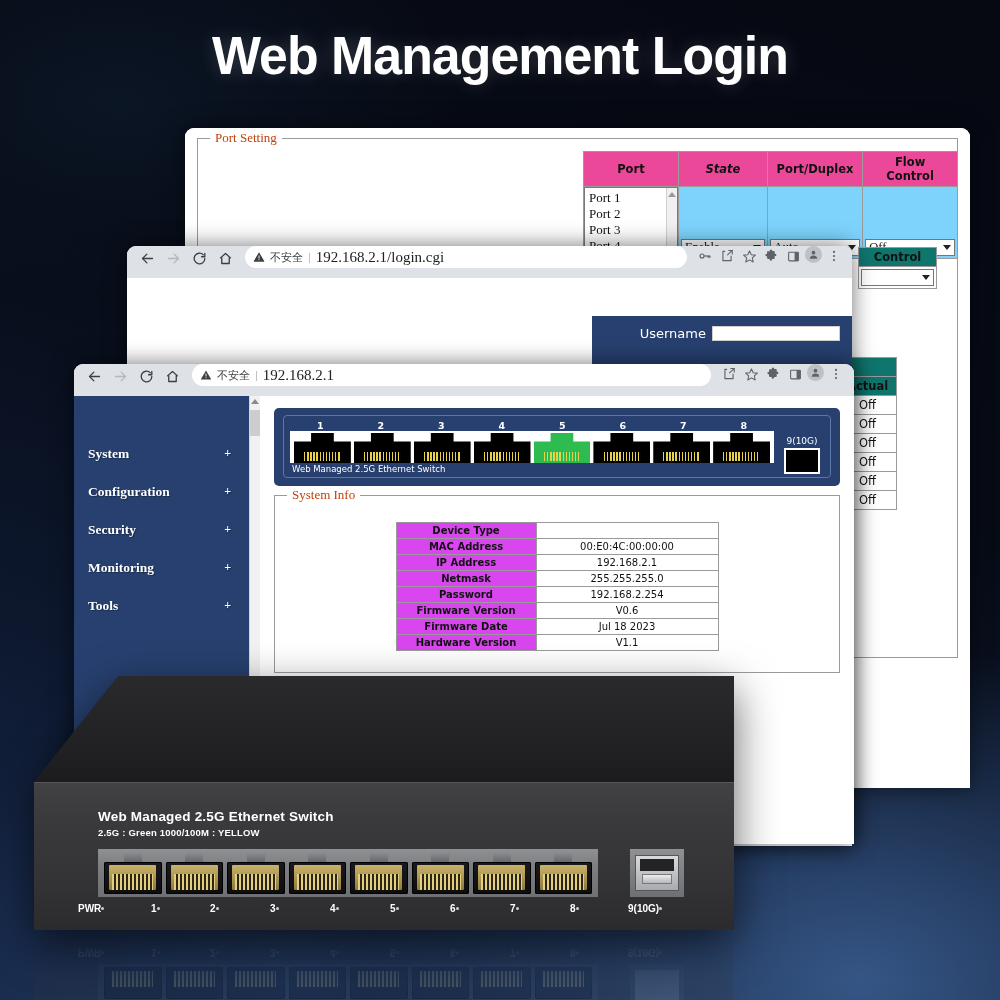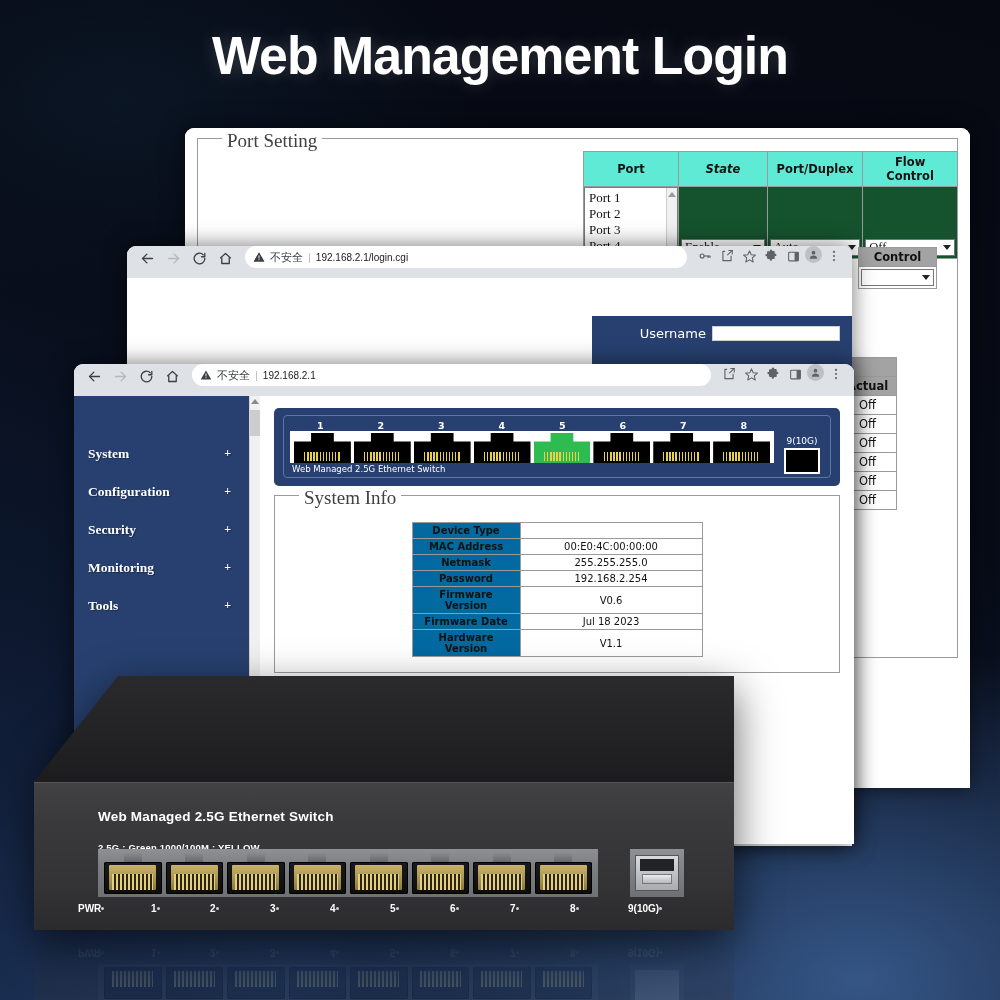--- a/index.html
+++ b/index.html
@@ -70,59 +70,59 @@
     gap: 5px;
     min-width: 0;
     overflow: hidden;
   }
   .warn-ico { color: #3c4043; flex: none; display:flex; }
   .not-secure {
     font-size: 11px; color: #3c4043; white-space: nowrap;
     font-family: "DejaVu Sans", sans-serif;
   }
   .omni-sep { color: #b9bcc0; font-size: 11px; }
-  .omni-url { font-size: 10px; color: #202124; white-space: nowrap; font-family: Liberation Sans, sans-serif; }
+  .omni-url { font-size: 15px; color: #202124; white-space: nowrap; font-family: Liberation Serif, serif; }
   .tool-ico { width: 20px; height: 20px; display:flex; align-items:center; justify-content:center; color:#5f6368; flex:none; }
   .tool-ico.avatar {
     background: #bdc1c6; border-radius: 50%; width: 17px; height: 17px; color: #5f6368;
   }
 
   
   #win1 {
     left: 185px; top: 128px; width: 785px; height: 660px;
     border-radius: 9px 9px 0 0;
   }
   #win1 .page { padding: 10px 12px; height: 100%; background:#fff; }
   .fieldset {
     border: 1px solid #9a9a9a;
     position: relative;
     padding: 14px 8px 8px 8px;
   }
   .fieldset > .legend {
     position: absolute; top: -9px; left: 12px;
     background: #fff; padding: 0 5px;
     font-family: "Liberation Serif", serif;
-    font-size: 19px; color: #404040; margin-left: 12px;
+    font-size: 13px; color: #c2410c;
   }
   table.grid { border-collapse: collapse; font-family:"DejaVu Sans", sans-serif; }
   table.grid th {
-    background: #5eead4;
+    background: #ec4899;
     border: 1px solid #9a9a9a;
     font-size: 11.5px;
     font-weight: bold;
     color: #111;
     padding: 3px 6px;
     text-align: center;
   }
   table.grid td {
     border: 1px solid #9a9a9a;
     font-size: 11.5px;
     color: #111;
     padding: 2px 6px;
-    background: #14532d;
+    background: #7dd3fc;
   }
   .listbox {
     border: 1px solid #7a7a7a;
     background: #fff;
     width: 100%;
     height: 100%;
     font-family: "Liberation Serif", serif;
     font-size: 13px;
     color: #111;
     padding: 2px 0 0 4px;
@@ -262,26 +262,26 @@
   #sysinfo { height: 178px; }
   table.sysinfo { border-collapse: collapse; margin: 12px auto 0 auto; }
   table.sysinfo td {
     border: 1px solid #9a9a9a;
     font-size: 10px;
     font-family: "DejaVu Sans", sans-serif;
     padding: 2px 6px;
     color: #111;
   }
   table.sysinfo td.k {
-    background: #0369a1; font-weight: bold; text-align: center; width: 108px;
+    background: #d946ef; font-weight: bold; text-align: center; width: 140px;
   }
   table.sysinfo td.v { background:#fff; text-align: center; width: 182px; }
   table.actual { border-collapse: collapse; }
   table.actual th {
-    background:#a3a3a3; border:1px solid #9a9a9a; font-size:11.5px; font-weight:bold; padding:2px 8px;
+    background:#0f766e; border:1px solid #9a9a9a; font-size:11.5px; font-weight:bold; padding:2px 8px;
     font-family:"DejaVu Sans", sans-serif; color:#111;
   }
   table.actual td {
     background:#fff; border:1px solid #9a9a9a; font-size:11.5px; padding:2px 8px;
     font-family:"DejaVu Sans", sans-serif; color:#111; text-align:center;
   }
 
   
   #device {
     position: absolute; left: 34px; top: 676px; width: 700px; height: 254px;
@@ -297,21 +297,21 @@
     background: linear-gradient(180deg, #424244 0%, #3a3a3c 25%, #333335 70%, #2b2b2d 100%);
     border-top: 1px solid #55555a;
   }
   #dev-face .label-main {
     position: absolute; left: 64px; top: 26px;
     color: #fff; font-size: 13.5px; font-weight: bold;
     font-family: "Liberation Sans", sans-serif;
     letter-spacing: 0.2px;
   }
   #dev-face .label-sub {
-    position: absolute; left: 64px; top: 59px;
+    position: absolute; left: 64px; top: 44px;
     color: #fff; font-size: 9.5px; font-weight: bold;
     font-family: "Liberation Sans", sans-serif;
     letter-spacing: 0.2px;
   }
   #dev-ports {
     position: absolute; left: 64px; top: 66px; width: 500px; height: 48px;
     background: linear-gradient(180deg, #8e9094 0%, #7d7f83 35%, #6e7074 100%);
     display: flex; align-items: flex-end; gap: 4px; padding: 0 6px 3px 6px;
   }
   .rj {
@@ -762,20 +762,24 @@
             <tbody>
                 <tr>
               <td class="k">Device Type</td>
               <td class="v"></td>
             </tr>
             <tr>
               <td class="k">MAC Address</td>
               <td class="v">00:E0:4C:00:00:00</td>
             </tr>
             <tr>
+              <td class="k">IP Address</td>
+              <td class="v">192.168.2.1</td>
+            </tr>
+            <tr>
               <td class="k">Netmask</td>
               <td class="v">255.255.255.0</td>
             </tr>
             <tr>
               <td class="k">Password</td>
               <td class="v">192.168.2.254</td>
             </tr>
             <tr>
               <td class="k">Firmware Version</td>
               <td class="v">V0.6</td>

